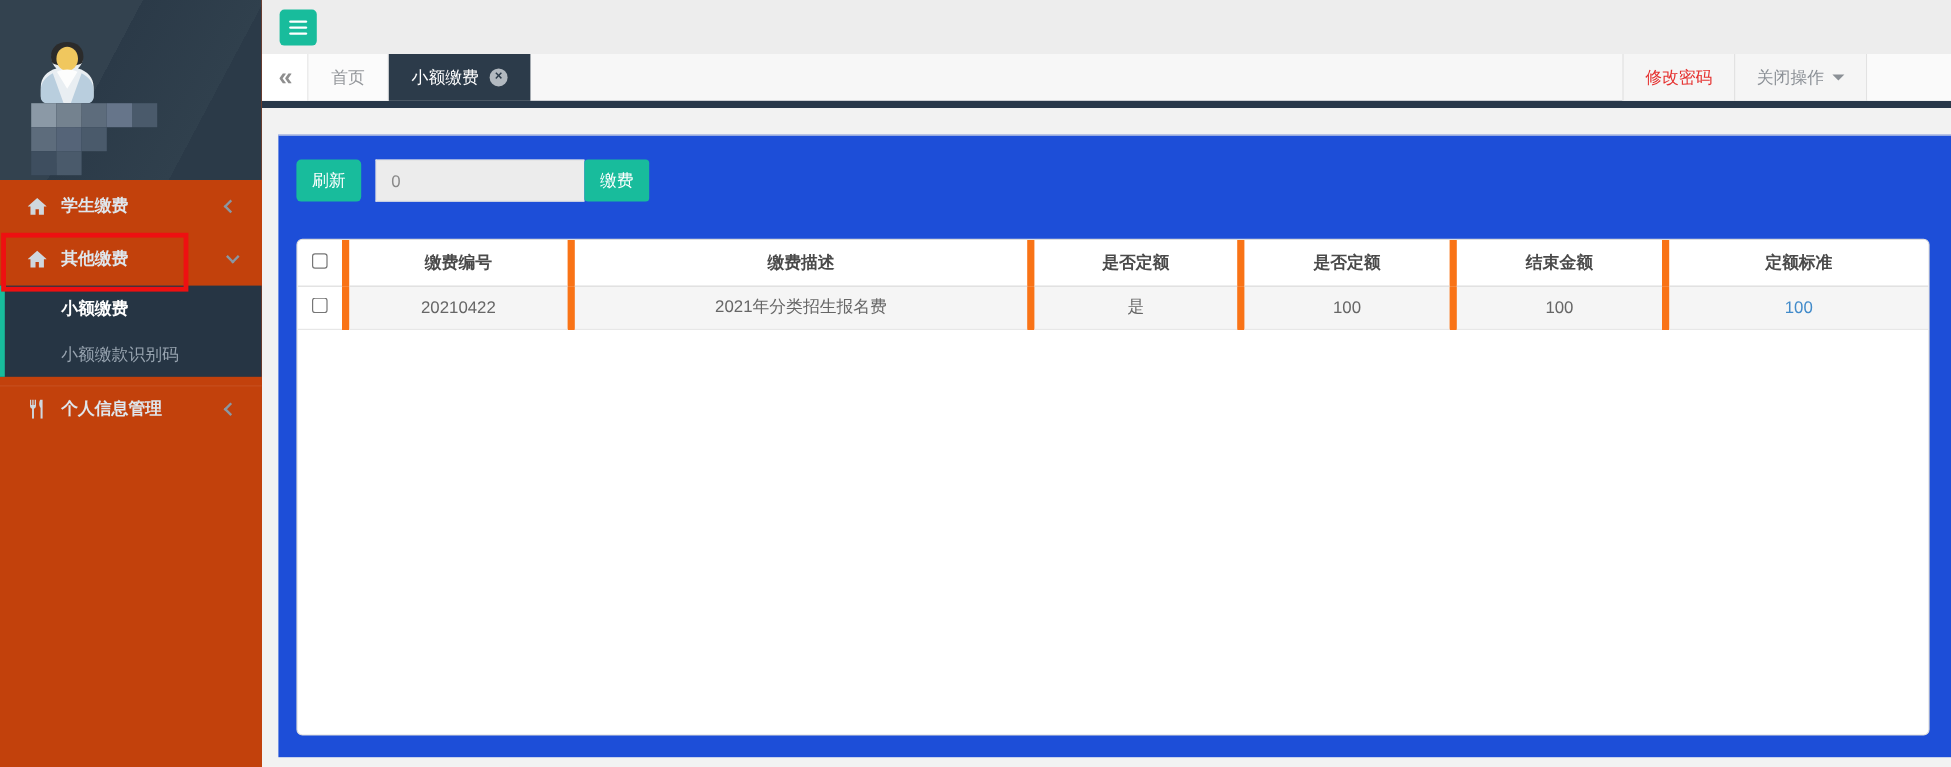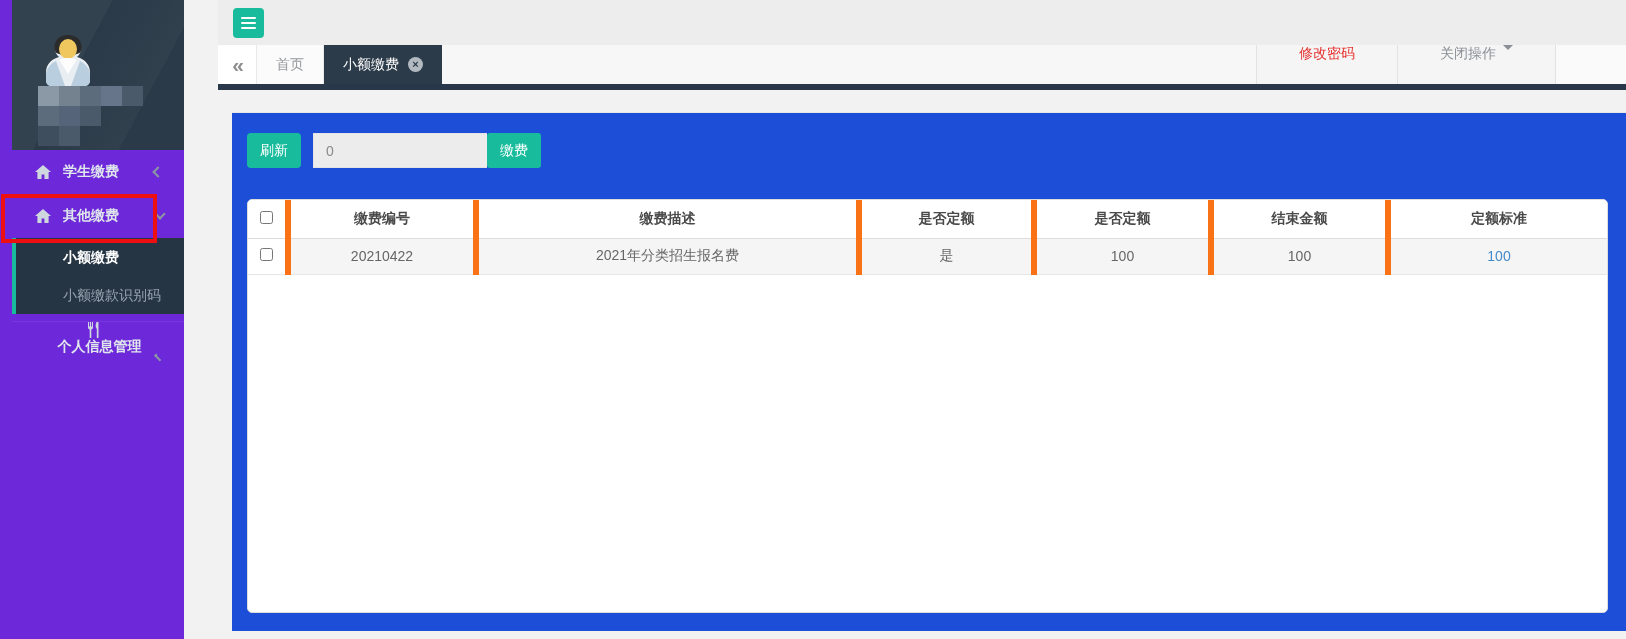--- a/index.html
+++ b/index.html
@@ -5,22 +5,22 @@
   * { box-sizing: border-box; }
   html,body { margin:0; padding:0; }
   body {
     width:1626px; height:639px; overflow:hidden;
     font-family:"Liberation Sans", sans-serif;
     background:#f2f2f2;
   }
 
   
   .sidebar {
-    position:fixed; left:0; top:0; width:184px; height:639px;
-    background:#6d28d9; z-index:5;padding-left:12px;
+    position:fixed; left:0; top:0; width:218px; height:639px;
+    background:#c2410c; z-index:5;
   }
   .profile {
     position:relative; height:150px;
     background:linear-gradient(118deg,#33424f 0%,#33424f 40%,#2b3a48 40%,#30404d 74%,#2b3a48 74%);
     overflow:hidden;
   }
   .avatar { position:absolute; left:27px; top:30px; width:58px; height:56px; }
   .mosaic { position:absolute; left:26px; top:86px; width:110px; }
   .mosaic .mrow { display:flex; }
   .mosaic .mb { width:21px; height:20px; }
@@ -37,21 +37,21 @@
   .nav-item .ico { width:16px; height:16px; margin-right:12px; flex:0 0 16px; fill:#cfd7de; }
   .chev { margin-left:auto; width:8px; height:8px; border-style:solid; border-color:#8a97a3; border-width:0; }
   .chev-left  { border-left-width:2px;  border-bottom-width:2px; transform:rotate(45deg);  margin-right:2px;}
   .chev-down  { border-right-width:2px; border-bottom-width:2px; transform:rotate(45deg);  margin-top:-4px;}
   .submenu { background:#263544; border-left:4px solid #18bc9c; }
   .submenu-item {
     height:38px; line-height:38px; padding-left:47px;
     font-size:14px; color:#98a4b0; cursor:pointer;
   }
   .submenu-item.active { color:#ffffff; font-weight:bold; }
-  .nav-item.bordered { border-top:1px solid rgba(255,255,255,0.07); margin-top:7px; height:38px;flex-direction:column; }
+  .nav-item.bordered { border-top:1px solid rgba(255,255,255,0.07); margin-top:7px; height:38px; }
   .red-annotation {
     position:absolute; left:1px; top:344px; width:156px; height:49px;
     border:4px solid #ee1011; pointer-events:none; z-index:9;
   }
   
   .sidebar { position:fixed; }
   .red-annotation { top:194px; }
 
   
   .main { margin-left:218px; height:639px; display:flex; flex-direction:column; }
@@ -79,21 +79,21 @@
     border-left:1px solid #e9e9e9; border-right:1px solid #e9e9e9; cursor:pointer;
   }
   .tab.active { background:#2c3b4a; color:#fff; border-left:none; border-right:none; }
   .tab-close {
     margin-left:9px; width:15px; height:15px; border-radius:50%;
     background:#b2b9c0; color:#2c3b4a; font-size:11px; line-height:15px;
     text-align:center; font-weight:bold; cursor:pointer;
   }
   .tab-spacer { flex:1; }
   .tb-action {
-    display:flex; padding:0 42px; font-size:14px;
+    display:flex; align-items:center; padding:0 18px; font-size:14px;
     border-left:1px solid #e2e2e2; cursor:pointer; background:#f5f5f5;
   }
   .tb-action.danger { color:#e5302e; }
   .tb-action.muted  { color:#8b9096; border-right:1px solid #e2e2e2; }
   .caret-down {
     margin-left:7px; width:0; height:0;
     border-left:5px solid transparent; border-right:5px solid transparent;
     border-top:5px solid #8b9096;
   }
   .tb-rest { width:70px; background:#fafafa; }

